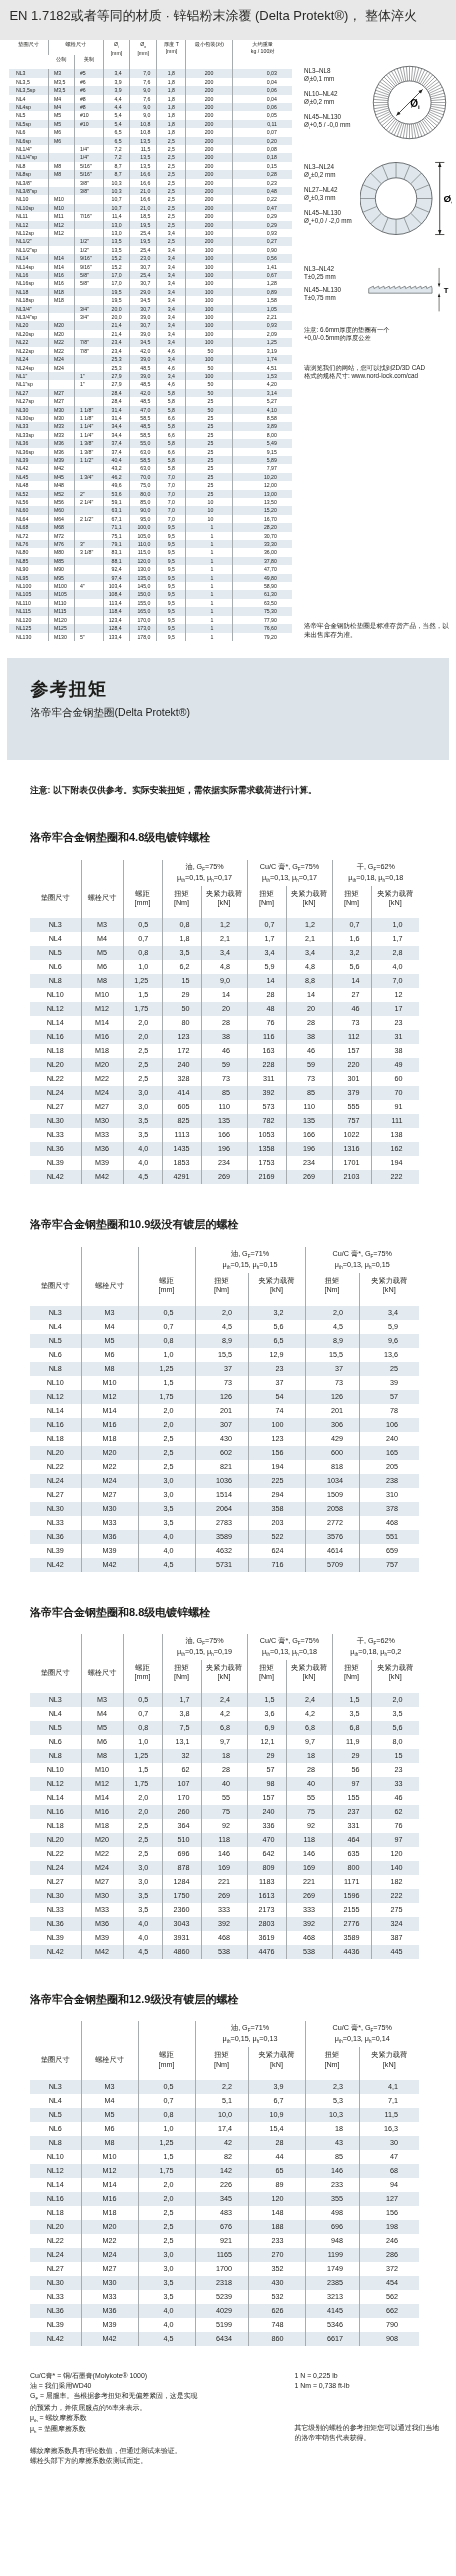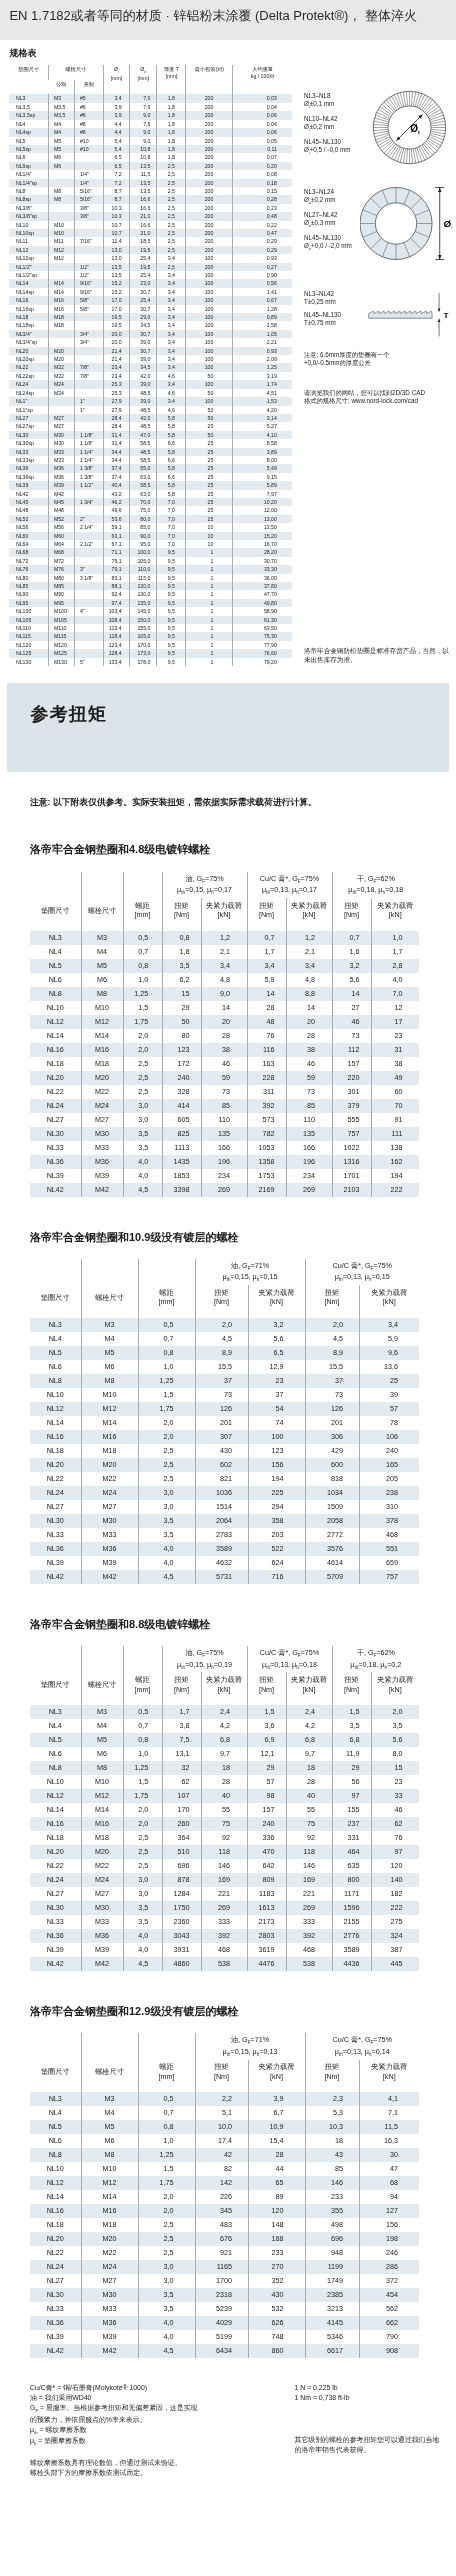--- a/index.html
+++ b/index.html
@@ -49,21 +49,21 @@
   .diagram svg { flex:none; }
   .note { font-size:6.3px; line-height:1.35; white-space:pre-line; }
   .d1 { margin-top:24px; }
   .d2 { margin-top:18.7px; }
   .d3 { margin-top:25px; }
   .tol-note { margin-top:11px; }
   .cad-note { margin-top:21px; }
   .stock-note { margin-top:auto; margin-bottom:4.4px; font-size:6.6px; width:148px; }
 
   
-  .band2 { background:#dde4e9; height:89px; margin:14.3px 7.7px 0 6.6px; padding:18.7px 0 0 24px; }
+  .band2 { background:#dde4e9; height:102px; margin:14.3px 7.7px 0 6.6px; padding:18.7px 0 0 24px; }
   .band2 h2 { font-size:18px; font-weight:bold; letter-spacing:1.1px; }
   .band2 p  { font-size:10.5px; margin-top:5px; }
 
   .notice { margin:25px 30px 0 30px; font-size:8.8px; font-weight:bold; }
 
   
   .tsec { margin:33px 0 0 30px; width:389px; }
   .tsec h3 { font-size:11px; font-weight:bold; margin-bottom:14.3px; }
   .tq { width:389px; table-layout:fixed; font-size:7.2px; }
   .tq th, .tq td { border-left:0.6px solid #a6acb0; }
@@ -98,21 +98,20 @@
   svg text { font-family:"Liberation Sans","DejaVu Sans",sans-serif; }
 </style>
 </head>
 <body>
 
 <header class="band1">
   <p>EN 1.7182或者等同的材质 · 锌铝粉末涂覆 (Delta Protekt®)， 整体淬火</p>
 </header>
 
 <section class="spec-section">
-  <h2>规格表</h2>
 
   <div class="spec-flex">
     <table class="spec">
       <colgroup>
         <col style="width:39px">
           <col style="width:26px">
           <col style="width:29px">
           <col style="width:26px">
         <col style="width:27.5px">
           <col style="width:29px">
@@ -1001,20 +1000,21 @@
 +0,0/-0.5mm的厚度公差</p>
       <p class="note cad-note">请浏览我们的网站，您可以找到2D/3D CAD
 格式的规格尺寸: www.nord-lock.com/cad</p>
       <p class="note stock-note">洛帝牢合金钢防松垫圈是标准存货产品，当然，以未出售库存为准。</p>
     </aside>
   </div>
 </section>
 
 <section class="band2">
   <h2>参考扭矩</h2>
+  <p>洛帝牢合金钢垫圈(Delta Protekt®)</p>
 </section>
 
 <p class="notice">注意: 以下附表仅供参考。实际安装扭矩，需依据实际需求载荷进行计算。</p>
 
 <section class="tsec">
   <h3>洛帝牢合金钢垫圈和4.8级电镀锌螺栓</h3>
   <table class="tq t3g">
     <colgroup>
       <col style="width:51px">
         <col style="width:42px">
@@ -1273,21 +1273,21 @@
           <td>234</td>
           <td>1753</td>
           <td>234</td>
           <td>1701</td>
           <td>194</td>
         </tr>
         <tr>
           <td>NL42</td>
           <td>M42</td>
           <td>4,5</td>
-          <td>3398</td>
+          <td>4291</td>
           <td>269</td>
           <td>2169</td>
           <td>269</td>
           <td>2103</td>
           <td>222</td>
         </tr>
       </tbody>
   </table>
 </section>
 

